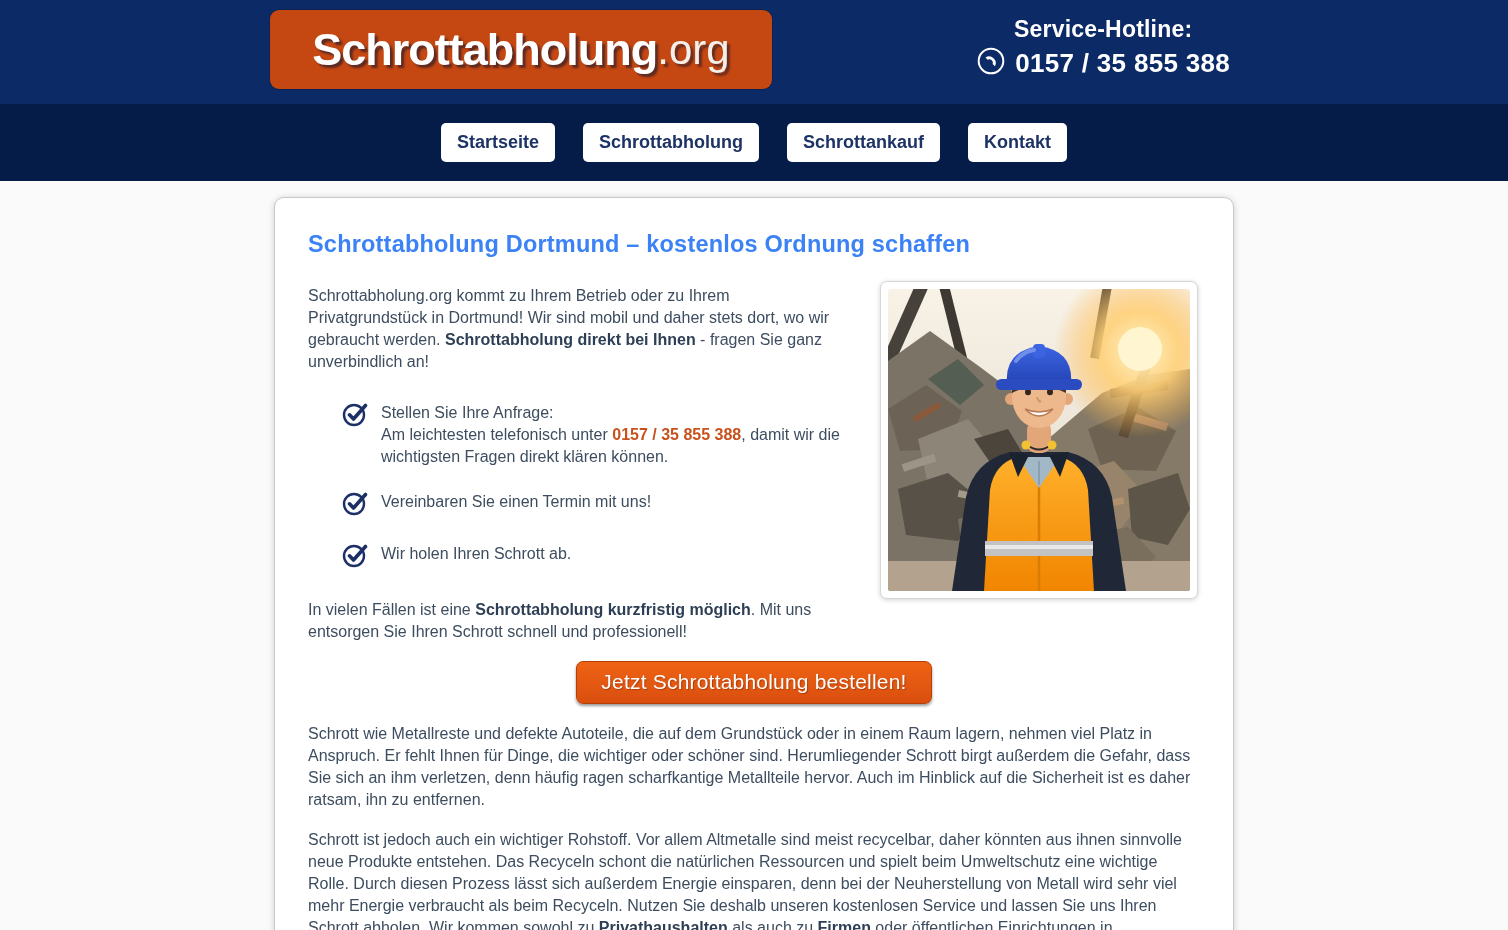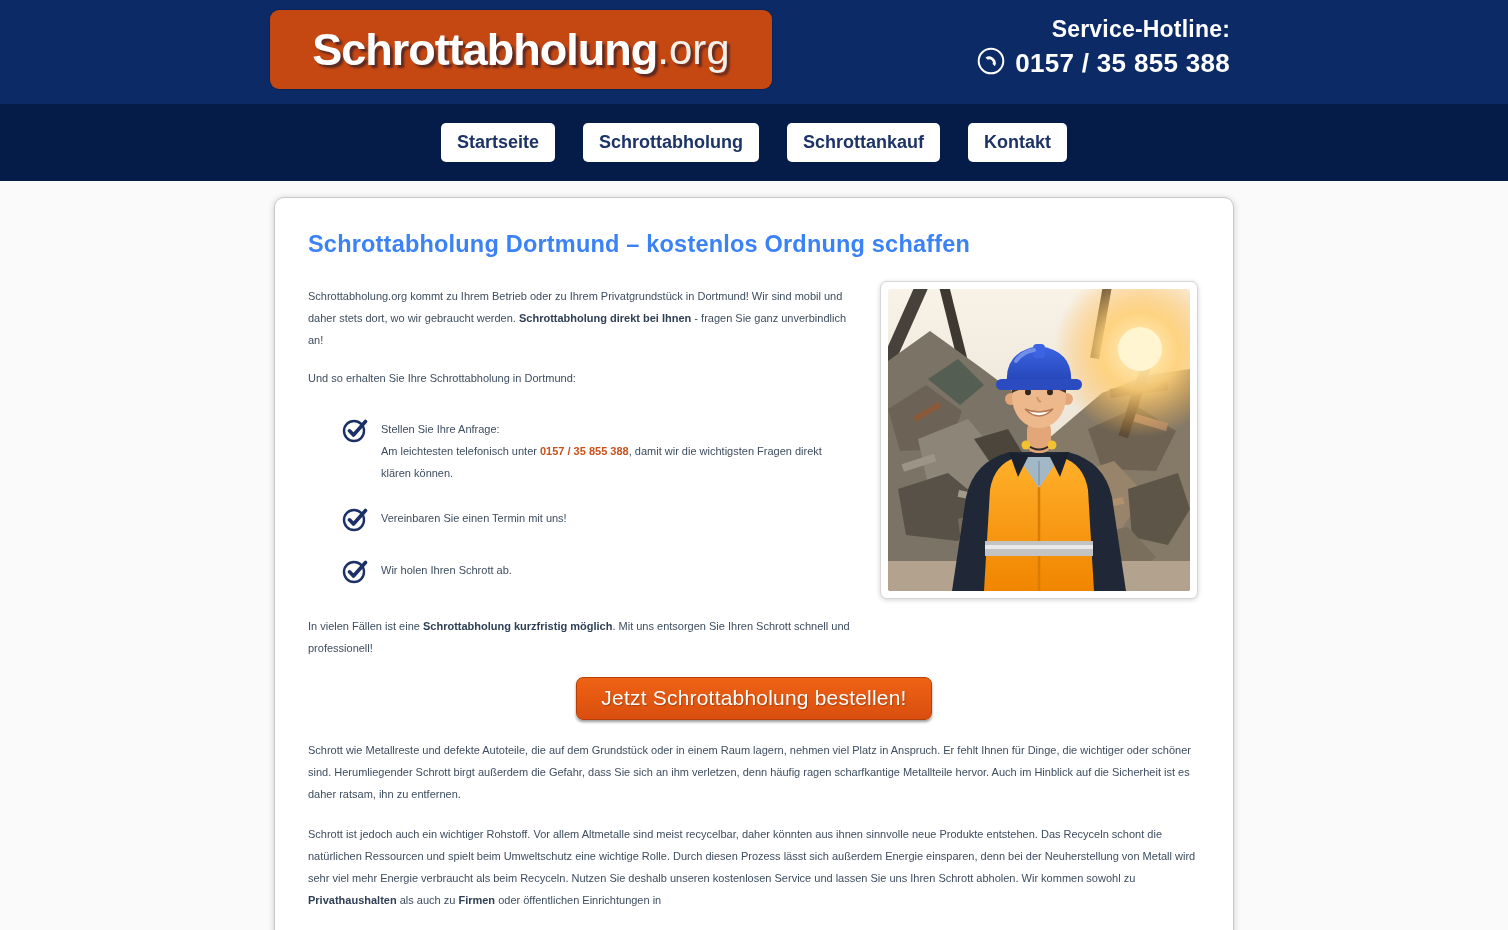--- a/index.html
+++ b/index.html
@@ -21,21 +21,21 @@
     box-shadow:0 0 0 1px rgba(0,0,0,.15);
   }
   .logo-main {
     color:#fff; font-size:45px; font-weight:bold; letter-spacing:-1px;
     text-shadow:3px 3px 2px rgba(10,20,50,.55);
   }
   .logo-suffix {
     color:#f3efe9; font-size:42px; font-weight:400;
     text-shadow:3px 3px 2px rgba(10,20,50,.5);
   }
-  .hotline { text-align:right; color:#fff; padding-top:6px; }
+  .hotline { text-align:center; color:#fff; padding-top:6px; }
   .hotline-label { font-size:23px; font-weight:600; letter-spacing:.2px; }
   .hotline-row { display:flex; align-items:center; justify-content:flex-end; gap:9px; margin-top:3px; }
   .hotline-number { font-size:26px; font-weight:bold; letter-spacing:.3px; }
   
   .nav {
     height:77px; background:#051c48;
     display:flex; align-items:center; justify-content:center; gap:28px;
   }
   .nav-btn {
     background:#fff; color:#1d3366; border:none; cursor:pointer;
@@ -49,21 +49,21 @@
     box-shadow:0 1px 7px rgba(0,0,0,.18);
     padding:33px 33px 40px;
     min-height:900px;
   }
   h1.page-title {
     color:#3b82f6; font-size:23.5px; font-weight:bold; letter-spacing:.2px;
     margin-bottom:27px;
   }
   .content-row { display:flex; gap:27px; }
   .text-col { width:545px; flex:none; }
-  p, .check-text { font-size:11px; line-height:22px; }
+  p, .check-text { font-size:16px; line-height:22px; }
   b { color:#2e3f55; }
   .lead-steps { margin-top:16px; }
   .checklist { margin:29px 0 0 34px; list-style:none; }
   .check-item { display:flex; gap:13px; margin-bottom:23px; }
   .check-item:last-child { margin-bottom:0; }
   .check-ico { flex:none; margin-top:-1px; }
   .phone-link { color:#c8511c; font-weight:bold; text-decoration:none; }
   .urgent { margin-top:27px; }
   .cta-wrap { text-align:center; margin:18px 0 19px; }
   .cta-btn {
@@ -115,21 +115,20 @@
   <button class="nav-btn">Kontakt</button>
 </div>
 
 <div class="card">
   <h1 class="page-title">Schrottabholung Dortmund – kostenlos Ordnung schaffen</h1>
 
   <div class="content-row">
     <div class="text-col">
       <p><span>Schrottabholung.org kommt zu Ihrem Betrieb oder zu Ihrem Privatgrundstück in Dortmund! Wir sind mobil und daher stets dort, wo wir gebraucht werden. </span><b>Schrottabholung direkt bei Ihnen</b><span> - fragen Sie ganz unverbindlich an!</span></p>
 
-      <p class="lead-steps">Und so erhalten Sie Ihre Schrottabholung in Dortmund:</p>
 
       <ul class="checklist">
         <li class="check-item">
           <span class="check-ico">
             <svg width="26" height="26" viewBox="0 0 26 26">
               <circle cx="12" cy="14" r="10" fill="none" stroke="#1c2f66" stroke-width="2.4"></circle>
               <path d="M7.5 13.8 L11.5 18 L23.5 4.5" fill="none" stroke="#1c2f66" stroke-width="3.6" stroke-linecap="round" stroke-linejoin="round"></path>
             </svg>
           </span>
           <span class="check-text">

